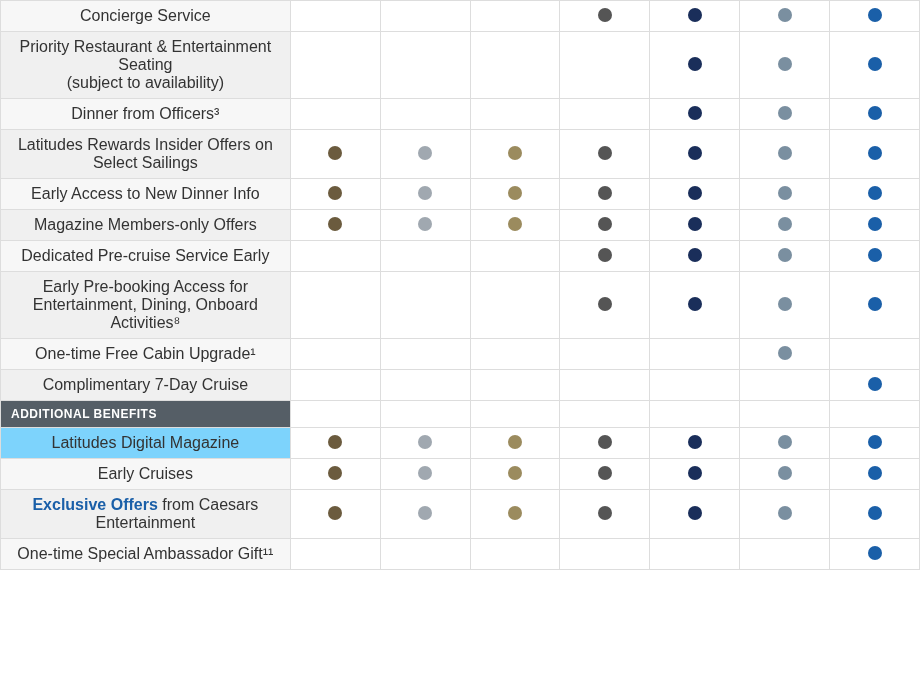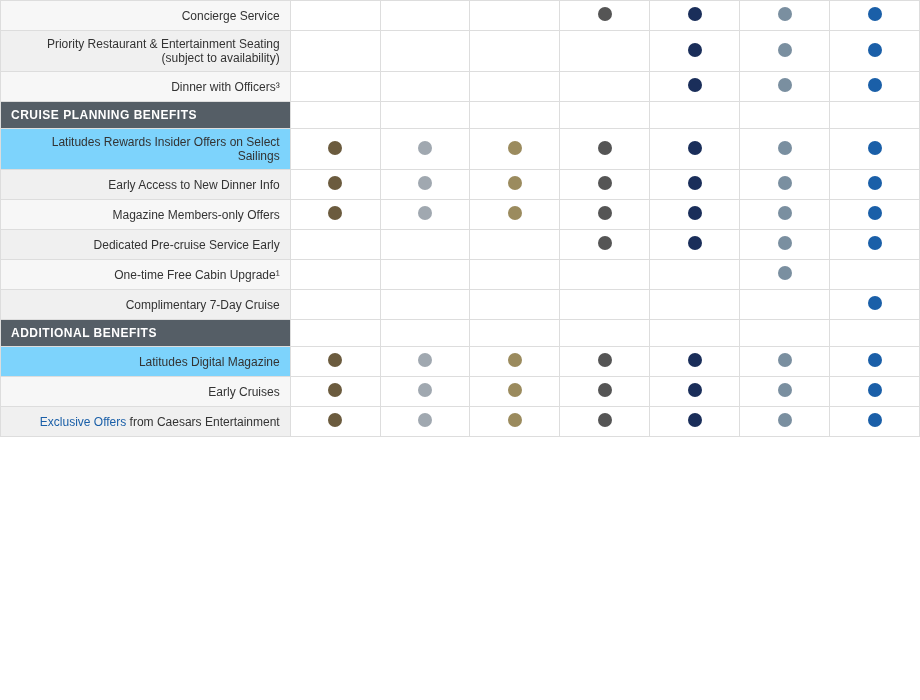--- a/index.html
+++ b/index.html
@@ -14,24 +14,24 @@
       width: 100%;
       border-collapse: collapse;
     }
     th, td {
       border: 1px solid #ddd;
       padding: 6px 8px;
       text-align: center;
       vertical-align: middle;
     }
     td.label-cell {
-      text-align: right;
+      text-align: center;
       background: #f5f5f5;
       padding: 6px 10px;
-      font-size: 12px;
+      font-size: 16px;
       width: 290px;
     }
     tr.section-header td {
       background: #555e66;
       color: #fff;
       text-align: left;
       font-weight: bold;
       font-size: 12px;
       padding: 6px 10px;
       text-transform: uppercase;
@@ -49,21 +49,21 @@
     }
     .dot-bronze { background-color: #6b5b3e; }
     .dot-silver-light { background-color: #a0a8b0; }
     .dot-gold { background-color: #9b8b5e; }
     .dot-dark { background-color: #555; }
     .dot-navy { background-color: #1a2e5a; }
     .dot-steel { background-color: #7a8fa0; }
     .dot-blue { background-color: #1a5fa8; }
     .exclusive-link {
       color: #1a5fa8;
-      font-weight: normal;
+      font-weight: bold;
       text-decoration: none;
     }
     td.data-col {
       width: 90px;
     }
     tr:nth-child(even) td.label-cell {
       background: #f0f0f0;
     }
     tr:nth-child(odd) td.label-cell {
       background: #f7f7f7;
@@ -91,38 +91,28 @@
         <td class="label-cell">Priority Restaurant &amp; Entertainment Seating<br>(subject to availability)</td>
         <td class="data-col"></td>
         <td class="data-col"></td>
         <td class="data-col"></td>
         <td class="data-col"></td>
         <td class="data-col"><span class="dot dot-navy"></span></td>
         <td class="data-col"><span class="dot dot-steel"></span></td>
         <td class="data-col"><span class="dot dot-blue"></span></td>
       </tr>
       <tr>
-        <td class="label-cell">Dinner with Officers³</td>
-        <td class="data-col"></td>
-        <td class="data-col"></td>
-        <td class="data-col"></td>
-        <td class="data-col"></td>
-        <td class="data-col"><span class="dot dot-navy"></span></td>
-        <td class="data-col"><span class="dot dot-steel"></span></td>
-        <td class="data-col"><span class="dot dot-blue"></span></td>
-      </tr>
-      <tr class="section-header">
-        <td>CRUISE PLANNING BENEFITS</td>
-        <td class="empty-col"></td>
-        <td class="empty-col"></td>
-        <td class="empty-col"></td>
-        <td class="empty-col"></td>
-        <td class="empty-col"></td>
-        <td class="empty-col"></td>
-        <td class="empty-col"></td>
+        <td class="label-cell">Dinner from Officers³</td>
+        <td class="data-col"></td>
+        <td class="data-col"></td>
+        <td class="data-col"></td>
+        <td class="data-col"></td>
+        <td class="data-col"><span class="dot dot-navy"></span></td>
+        <td class="data-col"><span class="dot dot-steel"></span></td>
+        <td class="data-col"><span class="dot dot-blue"></span></td>
       </tr>
       <tr>
         <td class="label-cell">Latitudes Rewards Insider Offers on Select Sailings</td>
         <td class="data-col"><span class="dot dot-bronze"></span></td>
         <td class="data-col"><span class="dot dot-silver-light"></span></td>
         <td class="data-col"><span class="dot dot-gold"></span></td>
         <td class="data-col"><span class="dot dot-dark"></span></td>
         <td class="data-col"><span class="dot dot-navy"></span></td>
         <td class="data-col"><span class="dot dot-steel"></span></td>
         <td class="data-col"><span class="dot dot-blue"></span></td>
@@ -142,20 +132,30 @@
         <td class="data-col"><span class="dot dot-bronze"></span></td>
         <td class="data-col"><span class="dot dot-silver-light"></span></td>
         <td class="data-col"><span class="dot dot-gold"></span></td>
         <td class="data-col"><span class="dot dot-dark"></span></td>
         <td class="data-col"><span class="dot dot-navy"></span></td>
         <td class="data-col"><span class="dot dot-steel"></span></td>
         <td class="data-col"><span class="dot dot-blue"></span></td>
       </tr>
       <tr>
         <td class="label-cell">Dedicated Pre-cruise Service Early</td>
+        <td class="data-col"></td>
+        <td class="data-col"></td>
+        <td class="data-col"></td>
+        <td class="data-col"><span class="dot dot-dark"></span></td>
+        <td class="data-col"><span class="dot dot-navy"></span></td>
+        <td class="data-col"><span class="dot dot-steel"></span></td>
+        <td class="data-col"><span class="dot dot-blue"></span></td>
+      </tr>
+      <tr>
+        <td class="label-cell">Early Pre-booking Access for Entertainment, Dining, Onboard Activities⁸</td>
         <td class="data-col"></td>
         <td class="data-col"></td>
         <td class="data-col"></td>
         <td class="data-col"><span class="dot dot-dark"></span></td>
         <td class="data-col"><span class="dot dot-navy"></span></td>
         <td class="data-col"><span class="dot dot-steel"></span></td>
         <td class="data-col"><span class="dot dot-blue"></span></td>
       </tr>
       <tr>
         <td class="label-cell">One-time Free Cabin Upgrade¹</td>
@@ -208,16 +208,26 @@
         <td class="data-col"><span class="dot dot-blue"></span></td>
       </tr>
       <tr>
         <td class="label-cell"><a class="exclusive-link" href="#">Exclusive Offers</a> from Caesars Entertainment</td>
         <td class="data-col"><span class="dot dot-bronze"></span></td>
         <td class="data-col"><span class="dot dot-silver-light"></span></td>
         <td class="data-col"><span class="dot dot-gold"></span></td>
         <td class="data-col"><span class="dot dot-dark"></span></td>
         <td class="data-col"><span class="dot dot-navy"></span></td>
         <td class="data-col"><span class="dot dot-steel"></span></td>
+        <td class="data-col"><span class="dot dot-blue"></span></td>
+      </tr>
+      <tr>
+        <td class="label-cell">One-time Special Ambassador Gift¹¹</td>
+        <td class="data-col"></td>
+        <td class="data-col"></td>
+        <td class="data-col"></td>
+        <td class="data-col"></td>
+        <td class="data-col"></td>
+        <td class="data-col"></td>
         <td class="data-col"><span class="dot dot-blue"></span></td>
       </tr>
     </tbody>
 </table>
 
 </body></html>

